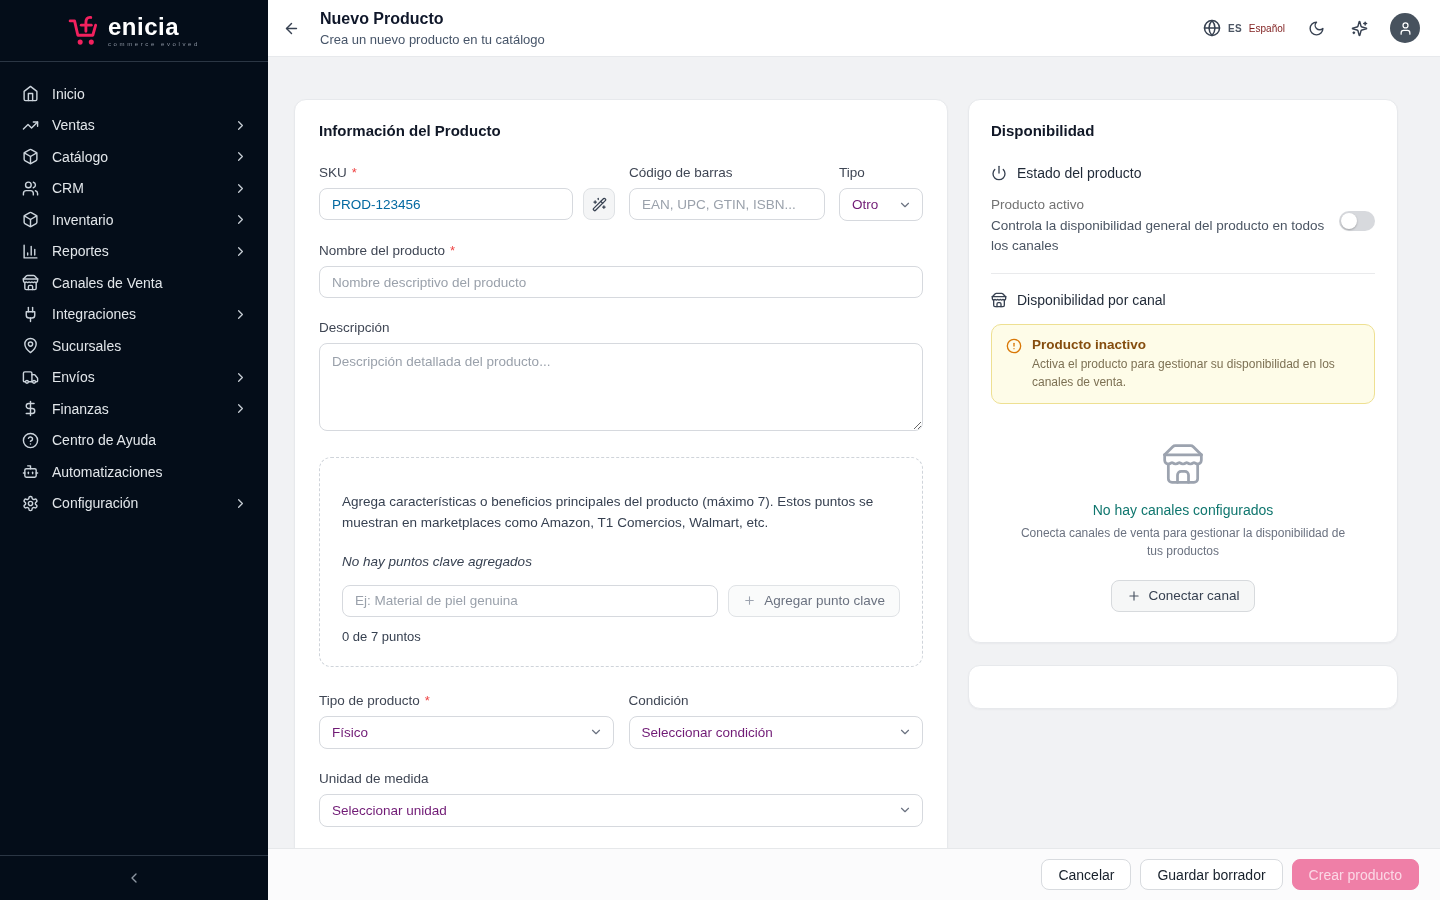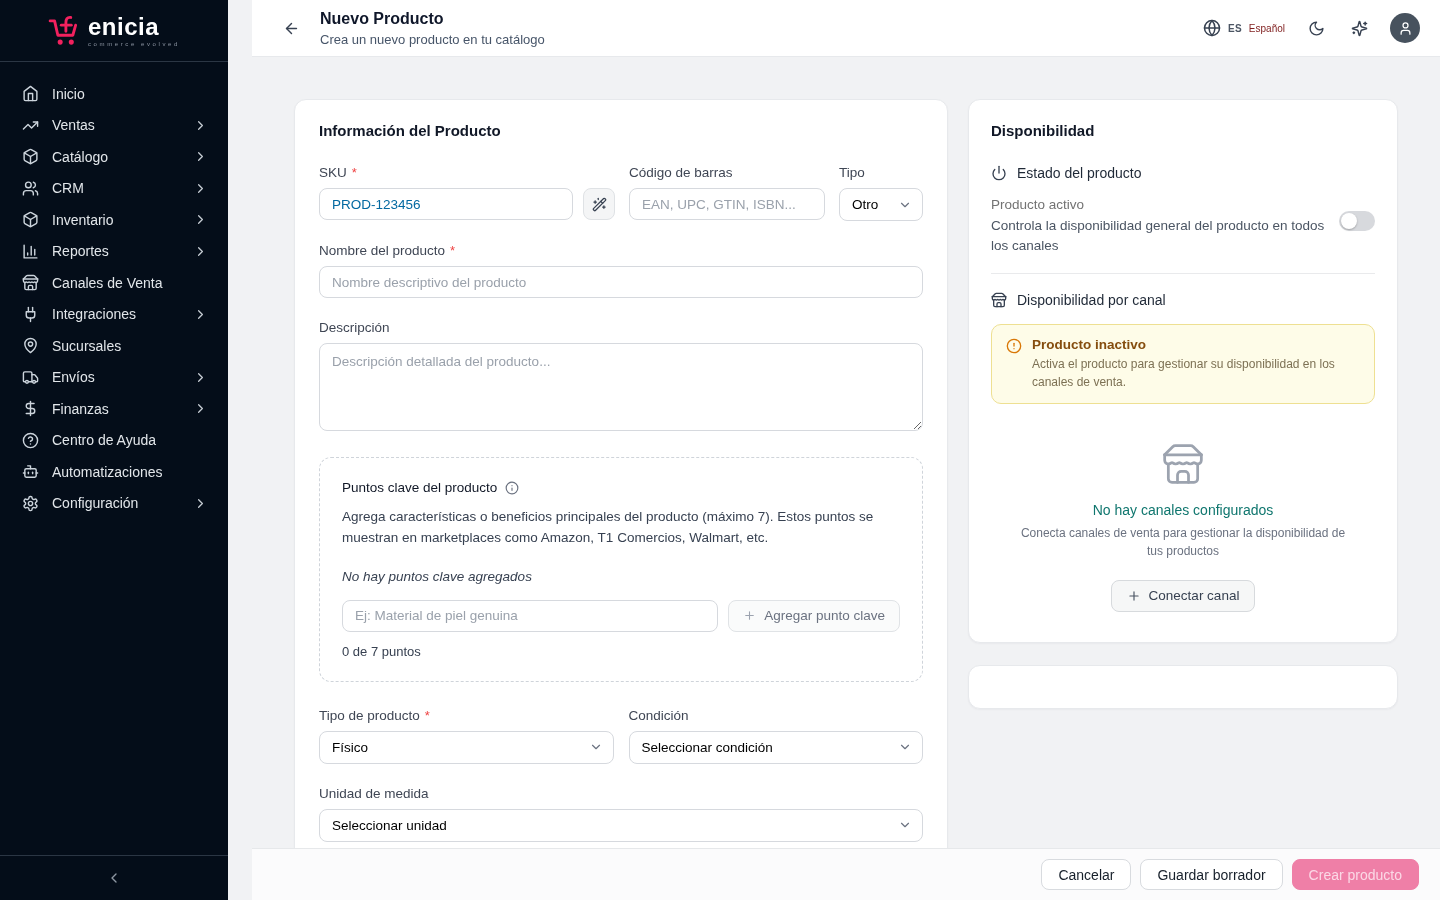--- a/index.html
+++ b/index.html
@@ -6,21 +6,21 @@
   html,body { margin:0; padding:0; }
   body {
     width:1440px; height:900px; overflow:hidden;
     font-family:"Liberation Sans","DejaVu Sans",sans-serif;
     background:#f1f2f4; color:#1f2937;
   }
   .app { position:relative; width:1440px; height:900px; }
 
   
   .sidebar {
-    position:absolute; left:0; top:0; width:228px; height:900px;
+    position:absolute; left:0; top:0; width:268px; height:900px;
     background:#040d19; z-index:40; display:flex; flex-direction:column;
   }
   .logo-area {
     height:62px; border-bottom:1px solid #2b3644;
     display:flex; align-items:center; justify-content:center; gap:4px; cursor:pointer;
   }
   .logo-cart { width:36px; height:32px; color:var(--brand,#f2215e); display:flex; }
   .logo-textwrap { display:flex; flex-direction:column; line-height:1; }
   .logo-brand { font-size:24px; font-weight:800; color:#ffffff; letter-spacing:.5px; }
   .logo-tagline { font-size:6px; letter-spacing:2.6px; color:#8b93a0; margin-top:2px; text-transform:lowercase; }
@@ -79,21 +79,21 @@
   .req::after { content:"*"; color:#ef4444; margin-left:5px; font-size:13px; }
   .input {
     height:32px; width:100%; border:1px solid #d6d9de; border-radius:8px;
     padding:0 12px; font-size:13.5px; color:#0369a1; background:#fff; font-family:inherit; outline:none;
   }
   .input::placeholder, textarea::placeholder { color:#9aa1ab; opacity:1; }
   textarea.input { height:88px; padding:8px 12px; resize:vertical; line-height:1.45; }
   .selectbox {
     height:33px; width:100%; border:1px solid #d6d9de; border-radius:8px; background:#fff;
     padding:0 10px 0 12px; display:flex; align-items:center; justify-content:space-between;
-    font-size:13.5px; color:#000000; cursor:pointer;
+    font-size:13.5px; color:#701a75; cursor:pointer;
   }
   .selectbox .ic { width:14px; height:14px; color:#6b7280; display:flex; }
 
   .row3 { display:flex; gap:14px; margin-bottom:22px; }
   .col-sku { width:296px; flex:none; }
   .col-bar { width:196px; flex:none; }
   .col-tipo { flex:1; }
   .sku-line { display:flex; gap:10px; }
   .wand-btn {
     width:32px; height:32px; flex:none; border:1px solid #dfe2e5; border-radius:8px;
@@ -505,30 +505,20 @@
         <label class="field-label req">Nombre del producto</label>
         <input class="input" placeholder="Nombre descriptivo del producto" style="">
       </div>
 
       <div class="fgroup">
         <label class="field-label">Descripción</label>
         <textarea class="input" placeholder="Descripción detallada del producto..." style=""></textarea>
       </div>
 
       <div class="dashed">
-        <div class="kp-title">
-          <span>Puntos clave del producto</span>
-          <span class="ic">
-              <svg viewBox="0 0 24 24" fill="none" stroke="currentColor" stroke-width="2" stroke-linecap="round" stroke-linejoin="round">
-                <circle cx="12" cy="12" r="10"></circle>
-                <path d="M12 16v-4"></path>
-                <path d="M12 8h.01"></path>
-              </svg>
-            </span>
-        </div>
         <div class="kp-desc">Agrega características o beneficios principales del producto (máximo 7). Estos puntos se muestran en marketplaces como Amazon, T1 Comercios, Walmart, etc.</div>
         <div class="kp-empty">No hay puntos clave agregados</div>
         <div class="kp-inline">
           <input class="input" placeholder="Ej: Material de piel genuina" style="">
           <button class="kp-add">
             <span class="ic">
                 <svg viewBox="0 0 24 24" fill="none" stroke="currentColor" stroke-width="2" stroke-linecap="round" stroke-linejoin="round">
                   <path d="M5 12h14"></path>
                   <path d="M12 5v14"></path>
                 </svg>

